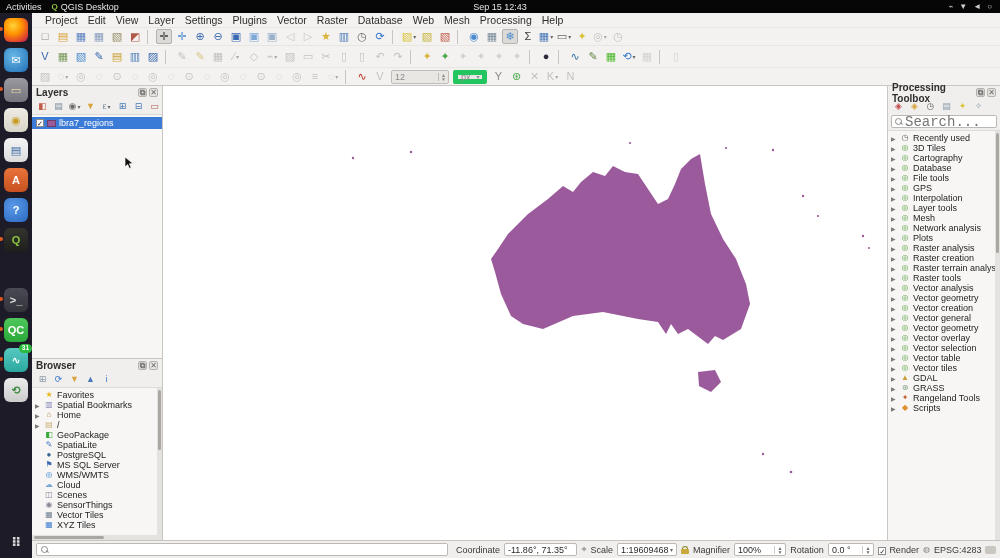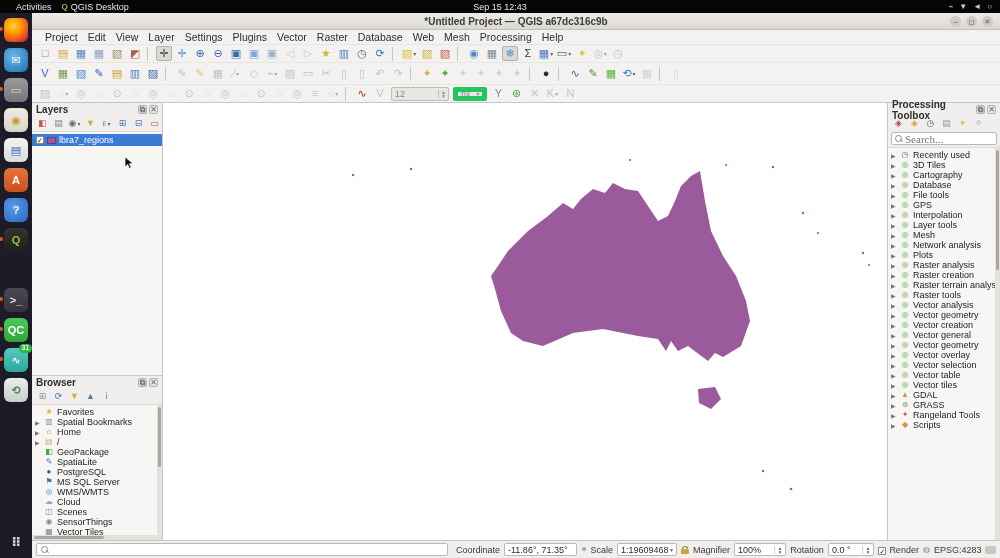--- a/index.html
+++ b/index.html
@@ -3,21 +3,21 @@
 <meta charset="utf-8">
 <style>
   * { margin:0; padding:0; box-sizing:border-box; }
   html,body { width:1000px; height:558px; overflow:hidden; background:#000;
     font-family:"Liberation Sans","DejaVu Sans",sans-serif; }
   #screen { position:relative; width:1000px; height:558px; background:#120f16; }
 
   
   #topbar { position:absolute; left:0; top:0; width:1000px; height:13px; background:#060606;
     color:#e6e6e6; font-size:9px; display:flex; align-items:center; }
-  #topbar .left { display:flex; gap:10px; padding-left:16px; align-items:center; }
+  #topbar .left { display:flex; gap:10px; padding-left:6px; align-items:center; }
   #topbar .center { position:absolute; left:0; right:0; text-align:center; pointer-events:none; }
   #topbar .right { margin-left:auto; display:flex; gap:6px; padding-right:8px; font-size:8px; color:#cfcfcf; }
   #topbar .qapp { display:flex; gap:3px; align-items:center; }
   #topbar .qmini { color:#8ec63f; font-weight:bold; font-size:8px; }
 
   
   #dock { position:absolute; left:0; top:13px; width:32px; height:545px; background:#1d1b27;
     display:flex; flex-direction:column; align-items:center; padding-top:5px; gap:6px; }
   .dock-item { position:relative; width:24px; height:24px; border-radius:6px; display:flex;
     align-items:center; justify-content:center; font-size:11px; font-weight:bold; flex:0 0 auto; }
@@ -96,22 +96,22 @@
   .hscroll { position:absolute; left:0; right:5px; bottom:0; height:5px; background:#e4e2df; }
   .hscroll .thumb { position:absolute; top:1px; height:3px; border-radius:2px; background:#aaa7a3; }
 
   #map-canvas { flex:1; background:#ffffff; position:relative; overflow:hidden; }
   #map-canvas svg { position:absolute; left:0; top:0; }
 
   #processing-panel { width:113px; flex:0 0 auto; background:#f0efed; border-left:1px solid #c9c6c2;
     display:flex; flex-direction:column; }
   #proc-search { height:13px; margin:1px 3px 2px 3px; background:#fff; border:1px solid #bcb9b5;
     border-radius:2px; display:flex; align-items:center; gap:3px; padding:0 3px; flex:0 0 auto; }
-  #proc-search input { border:0; outline:0; width:80px; font-size:11px; color:#9a9a9a;
-    font-family:Liberation Serif, serif; background:transparent; }
+  #proc-search input { border:0; outline:0; width:80px; font-size:14px; color:#9a9a9a;
+    font-family:Liberation Mono, monospace; background:transparent; }
   #proc-tree { flex:1; background:#f7f6f5; border-top:1px solid #dddbd8; position:relative;
     overflow:hidden; padding-top:2px; }
   #proc-tree .tree-row .arrow { visibility:visible; }
   .mag { width:7px; height:7px; position:relative; flex:0 0 auto; }
   .mag::before { content:""; position:absolute; left:0; top:0; width:5px; height:5px;
     border:1px solid #8a8a8a; border-radius:50%; }
   .mag::after { content:""; position:absolute; left:5px; top:5px; width:3px; height:1px;
     background:#8a8a8a; transform:rotate(45deg); }
 
   
@@ -214,28 +214,20 @@
 
       </span>
       <span class="dock-item bottom" style="background: transparent;">
         <span class="dg" style="color: rgb(216, 216, 216);">⠿</span>
 
       </span>
     </div>
 
   <div id="window">
 
-    <div id="titlebar">
-      <span class="title">*Untitled Project — QGIS a67dc316c9b</span>
-      <span class="winbtns">
-        <span class="winbtn">–</span>
-        <span class="winbtn">◻</span>
-        <span class="winbtn">✕</span>
-      </span>
-    </div>
 
     <div id="menubar">
 
     <span class="menu-item">Project</span>
         <span class="menu-item">Edit</span>
         <span class="menu-item">View</span>
         <span class="menu-item">Layer</span>
         <span class="menu-item">Settings</span>
         <span class="menu-item">Plugins</span>
         <span class="menu-item">Vector</span>

